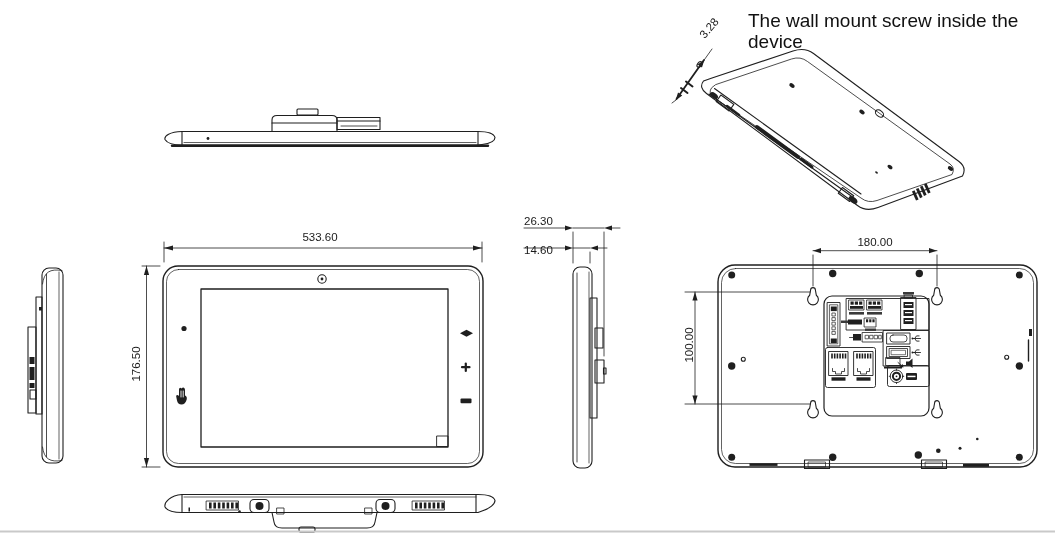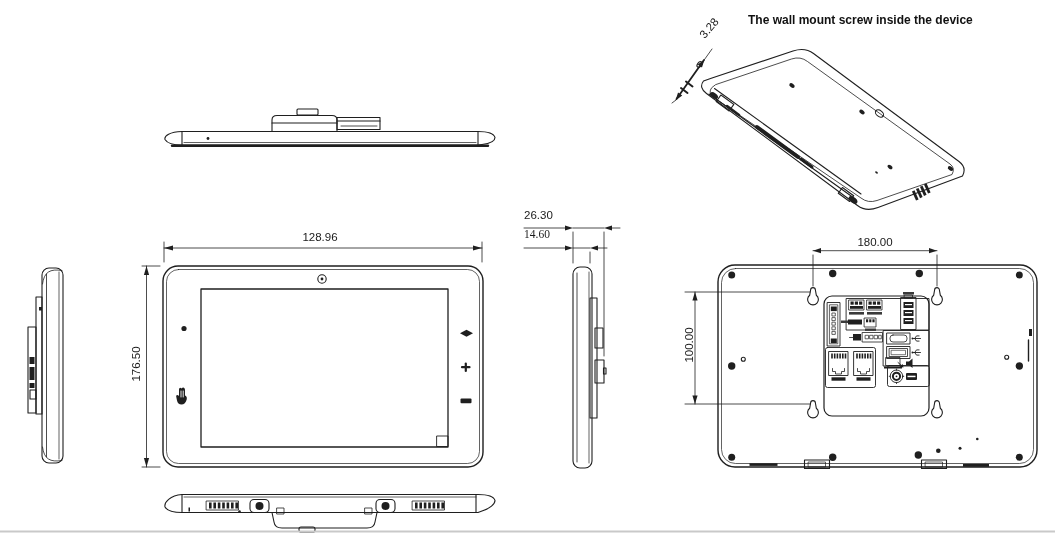--- a/index.html
+++ b/index.html
@@ -1,20 +1,20 @@
 <!DOCTYPE html>
 <html><head>
 <meta charset="utf-8">
 <style>
   html,body{margin:0;padding:0;background:#fff;}
   .canvas{position:relative;width:1055px;height:536px;background:#ffffff;overflow:hidden;
           font-family:"Liberation Sans",sans-serif;}
   .art{position:absolute;left:0;top:0;}
   .txt{position:absolute;color:#1a1a1a;}
-  .note{font-size:12px;line-height:21px;color:#111;font-weight:bold;}
+  .note{font-size:19px;line-height:21px;color:#111;}
   .dim{font-size:11.5px;white-space:nowrap;}
   .ctr{text-align:center;}
   .rot90{transform:rotate(-90deg);transform-origin:center center;}
   .rotScrew{transform:rotate(-50deg);transform-origin:center center;}
   svg .f{fill:#1f1f1f;stroke:none;}
   svg .w{fill:#ffffff;stroke:none;}
   svg .lbl{fill:#3a3a3a;stroke:none;}
 </style>
 </head>
 <body>
@@ -378,21 +378,21 @@
   </g>
 
   <line x1="0" y1="531.5" x2="1055" y2="531.5" stroke="#c9c9c9" stroke-width="2"></line>
 </g>
 </svg>
 
   <div class="txt note" style="left:748px;top:10px;width:305px;">
     <div>The wall mount screw inside the device</div>
   </div>
 
-  <div class="txt dim ctr" style="left:280px;top:231px;width:80px;">128.96</div>
+  <div class="txt dim ctr" style="left:280px;top:231px;width:80px;">533.60</div>
   <div class="txt dim ctr rot90" style="left:111px;top:358px;width:50px;">176.50</div>
-  <div class="txt dim" style="left:524px;top:209px;">26.30</div>
-  <div class="txt dim" style="left:524px;top:228px;font-family:Liberation Serif, serif;">14.60</div>
+  <div class="txt dim" style="left:524px;top:215px;">26.30</div>
+  <div class="txt dim" style="left:524px;top:244px;">14.60</div>
   <div class="txt dim ctr" style="left:845px;top:236px;width:60px;">180.00</div>
   <div class="txt dim ctr rot90" style="left:664px;top:339px;width:50px;">100.00</div>
   <div class="txt dim ctr rotScrew" style="left:684px;top:22px;width:50px;">3.28</div>
 
 </div>
 
 </body></html>

